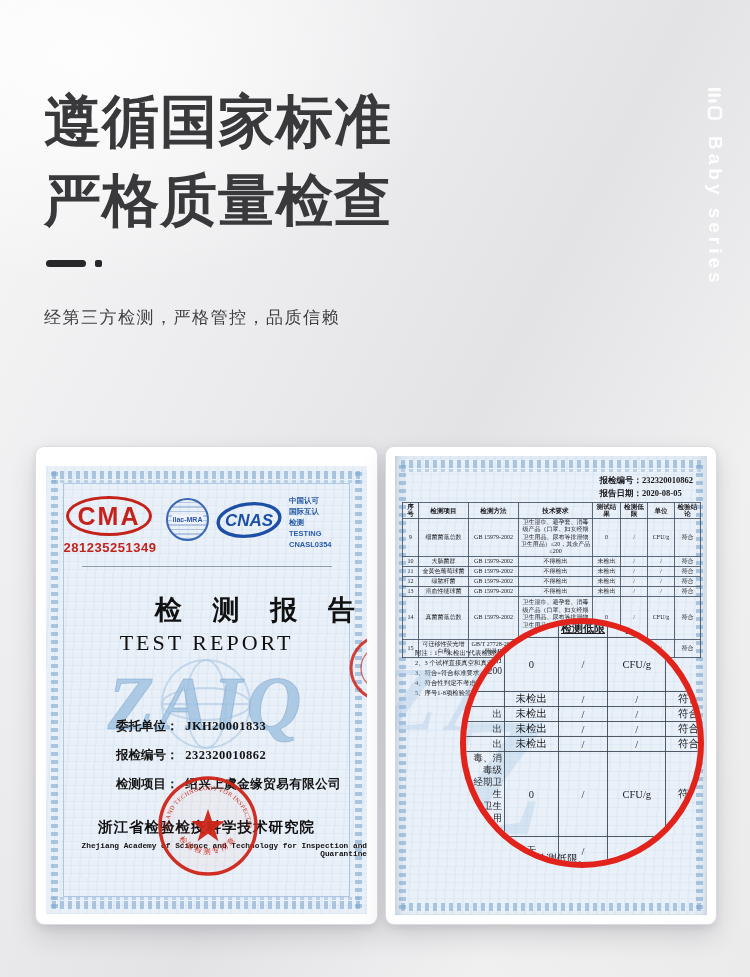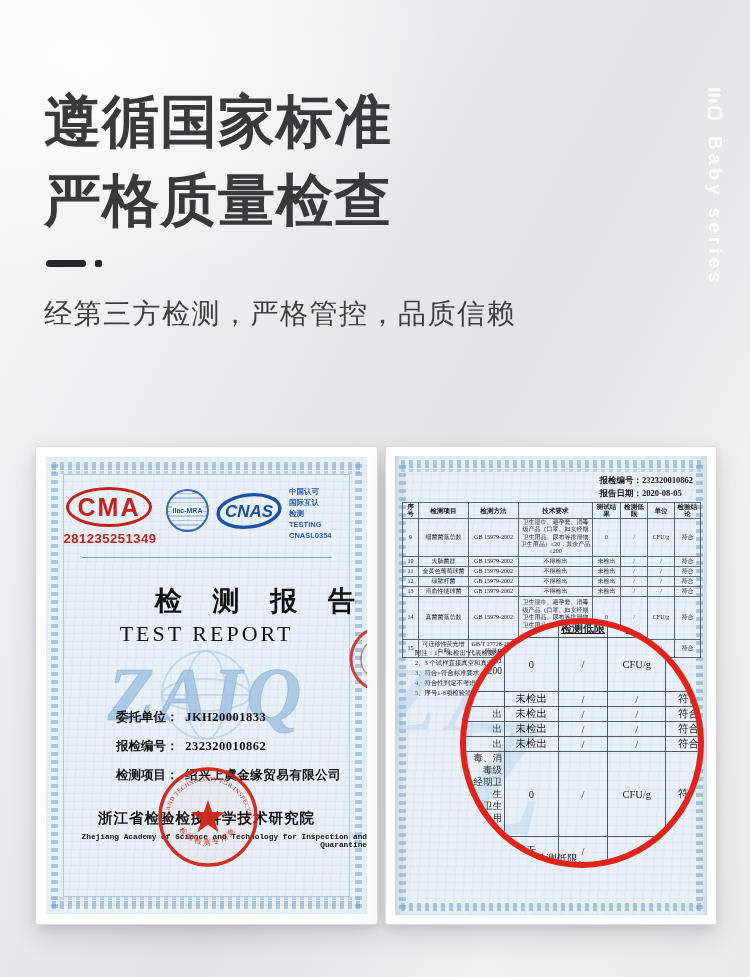--- a/index.html
+++ b/index.html
@@ -12,39 +12,39 @@
       linear-gradient(118deg, #f7f7f8 0%, #ebebed 35%, #e3e3e6 55%, #f0f0f1 78%, #ebebec 100%);
   }
   .canvas { position:relative; width:750px; height:977px; }
 
   
   .title { position:absolute; left:44px; top:82px; font-size:57px; line-height:79px;
            font-weight:900; color:#39393b; letter-spacing:1px; }
   .title span { display:block; }
   .dash-bar { position:absolute; left:46px; top:260px; width:40px; height:7px; background:#27272a; border-radius:3.5px; }
   .dash-dot { position:absolute; left:95px; top:260px; width:7px; height:7px; background:#27272a; border-radius:2px; }
-  .subtitle { position:absolute; left:44px; top:295px; font-size:28px; color:#3f3f42; letter-spacing:1.5px; }
+  .subtitle { position:absolute; left:44px; top:306px; font-size:17px; color:#3f3f42; letter-spacing:1.5px; }
 
   
   .side-label { position:absolute; top:88px; right:24px; writing-mode:vertical-rl;
                 color:rgba(255,255,255,.92); font-weight:800; font-size:19px; letter-spacing:4px;
                 display:flex; align-items:center; }
   .brand-icon { margin-bottom:16px; }
 
   
-  .cert { position:absolute; top:447px; height:477px; background:#fff; border-radius:2px;
+  .cert { position:absolute; top:447px; height:477px; background:#fff; border-radius:8px;
           box-shadow:0 0 0 1px #dcdcde, 0 12px 26px rgba(60,60,70,.18), 0 3px 8px rgba(60,60,70,.12); }
   .cert-left  { left:36px;  width:341px; }
   .cert-right { left:386px; width:330px; }
   .paper { position:absolute; overflow:hidden; background:#e9f0f8;
     background-image:
       repeating-linear-gradient(93deg, rgba(175,205,230,.13) 0 2px, rgba(175,205,230,0) 2px 9px),
       repeating-linear-gradient(0deg, rgba(175,205,230,.16) 0 1px, rgba(175,205,230,0) 1px 8px);
     font-family:"Liberation Serif","DejaVu Serif",serif; color:#1c1c1e; }
-  .cert-left  .paper { inset:10px; }
+  .cert-left  .paper { inset:10px;margin-top:9px; }
   .cert-right .paper { inset:9px; box-shadow: inset 8px 0 12px -8px rgba(90,110,130,.4), inset -8px 0 12px -8px rgba(90,110,130,.3); }
 
   .hatch { position:absolute; background:repeating-linear-gradient(90deg, rgba(118,162,204,.55) 0 4px, rgba(118,162,204,0) 4px 8px); }
   .hatch.h { left:6px; right:6px; height:8px; }
   .hatch.h2 { left:6px; right:6px; height:3px; opacity:.7; }
   .hatch.v { width:7px; top:6px; bottom:6px;
              background:repeating-linear-gradient(0deg, rgba(118,162,204,.55) 0 4px, rgba(118,162,204,0) 4px 8px); }
   .inner-frame { position:absolute; inset:17px; border:1px solid rgba(130,168,205,.55); }
 
   

